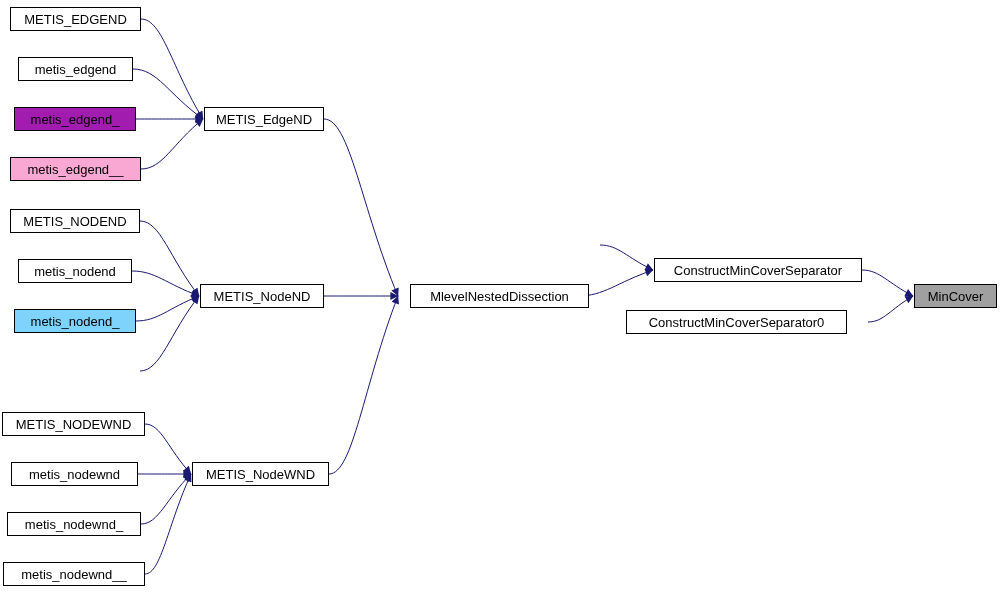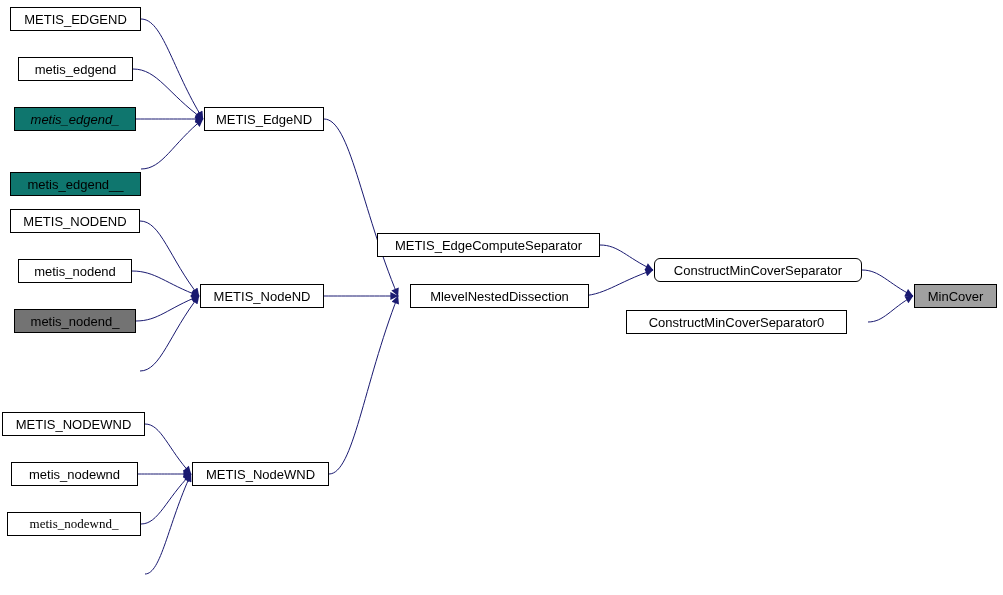--- a/index.html
+++ b/index.html
@@ -69,36 +69,36 @@
       <path d="M 145 574 C 161.1 574, 168 524, 191 474" class="edge" stroke="#191970" marker-end="url(#arrow)"></path>
       <path d="M 329 474 C 353.15 474, 363.5 385, 398 296" class="edge" stroke="#191970" marker-end="url(#arrow)"></path>
       <path d="M 600 245 C 618.55 245, 626.5 257.5, 653 270" class="edge" stroke="#191970" marker-end="url(#arrow)"></path>
       <path d="M 578 296 C 604.25 296, 615.5 283, 653 270" class="edge" stroke="#191970" marker-end="url(#arrow)"></path>
       <path d="M 862 270 C 879.85 270, 887.5 283, 913 296" class="edge" stroke="#191970" marker-end="url(#arrow)"></path>
       <path d="M 868 322 C 883.75 322, 890.5 309, 913 296" class="edge" stroke="#191970" marker-end="url(#arrow)"></path>
     </svg>
 
   <div class="node" style="left: 10px; top: 7px; width: 131px; border-color: rgb(0, 0, 0); background: rgb(255, 255, 255);">METIS_EDGEND</div>
   <div class="node" style="left: 18px; top: 57px; width: 115px; border-color: rgb(0, 0, 0); background: rgb(255, 255, 255);">metis_edgend</div>
-  <div class="node" style="left: 14px; top: 107px; width: 122px; border-color: rgb(0, 0, 0); background: #0f766e; font-style: italic;">metis_edgend_</div>
-  <div class="node" style="left: 10px; top: 172px; width: 131px; border-color: rgb(0, 0, 0); background: #0f766e;">metis_edgend__</div>
+  <div class="node" style="left: 14px; top: 107px; width: 122px; border-color: rgb(0, 0, 0); background: #a21caf;">metis_edgend_</div>
+  <div class="node" style="left: 10px; top: 157px; width: 131px; border-color: rgb(0, 0, 0); background: #f9a8d4;">metis_edgend__</div>
 
   <div class="node" style="left: 10px; top: 209px; width: 130px; border-color: rgb(0, 0, 0); background: rgb(255, 255, 255);">METIS_NODEND</div>
   <div class="node" style="left: 18px; top: 259px; width: 114px; border-color: rgb(0, 0, 0); background: rgb(255, 255, 255);">metis_nodend</div>
-  <div class="node" style="left: 14px; top: 309px; width: 122px; border-color: rgb(0, 0, 0); background: #737373;">metis_nodend_</div>
+  <div class="node" style="left: 14px; top: 309px; width: 122px; border-color: rgb(0, 0, 0); background: #7dd3fc;">metis_nodend_</div>
 
   <div class="node" style="left: 2px; top: 412px; width: 143px; border-color: rgb(0, 0, 0); background: rgb(255, 255, 255);">METIS_NODEWND</div>
   <div class="node" style="left: 11px; top: 462px; width: 127px; border-color: rgb(0, 0, 0); background: rgb(255, 255, 255);">metis_nodewnd</div>
-  <div class="node" style="left: 7px; top: 512px; width: 134px; border-color: rgb(0, 0, 0); background: rgb(255, 255, 255); font-family: Liberation Serif, serif;">metis_nodewnd_</div>
+  <div class="node" style="left: 7px; top: 512px; width: 134px; border-color: rgb(0, 0, 0); background: rgb(255, 255, 255);">metis_nodewnd_</div>
+  <div class="node" style="left: 3px; top: 562px; width: 142px; border-color: rgb(0, 0, 0); background: rgb(255, 255, 255);">metis_nodewnd__</div>
 
   <div class="node" style="left: 204px; top: 107px; width: 120px; border-color: rgb(0, 0, 0); background: rgb(255, 255, 255);">METIS_EdgeND</div>
   <div class="node" style="left: 200px; top: 284px; width: 124px; border-color: rgb(0, 0, 0); background: rgb(255, 255, 255);">METIS_NodeND</div>
   <div class="node" style="left: 192px; top: 462px; width: 137px; border-color: rgb(0, 0, 0); background: rgb(255, 255, 255);">METIS_NodeWND</div>
 
-  <div class="node" style="left: 377px; top: 233px; width: 223px; border-color: rgb(0, 0, 0); background: rgb(255, 255, 255);">METIS_EdgeComputeSeparator</div>
   <div class="node" style="left: 410px; top: 284px; width: 179px; border-color: rgb(0, 0, 0); background: rgb(255, 255, 255);">MlevelNestedDissection</div>
 
-  <div class="node" style="left: 654px; top: 258px; width: 208px; border-color: rgb(0, 0, 0); background: rgb(255, 255, 255); border-radius: 6px;">ConstructMinCoverSeparator</div>
+  <div class="node" style="left: 654px; top: 258px; width: 208px; border-color: rgb(0, 0, 0); background: rgb(255, 255, 255);">ConstructMinCoverSeparator</div>
   <div class="node" style="left: 626px; top: 310px; width: 221px; border-color: rgb(0, 0, 0); background: rgb(255, 255, 255);">ConstructMinCoverSeparator0</div>
 
   <div class="node current" style="left: 914px; top: 284px; width: 83px; border-color: rgb(0, 0, 0); background: rgb(160, 160, 160);">MinCover</div>
 
 </div>
 
 </body></html>

